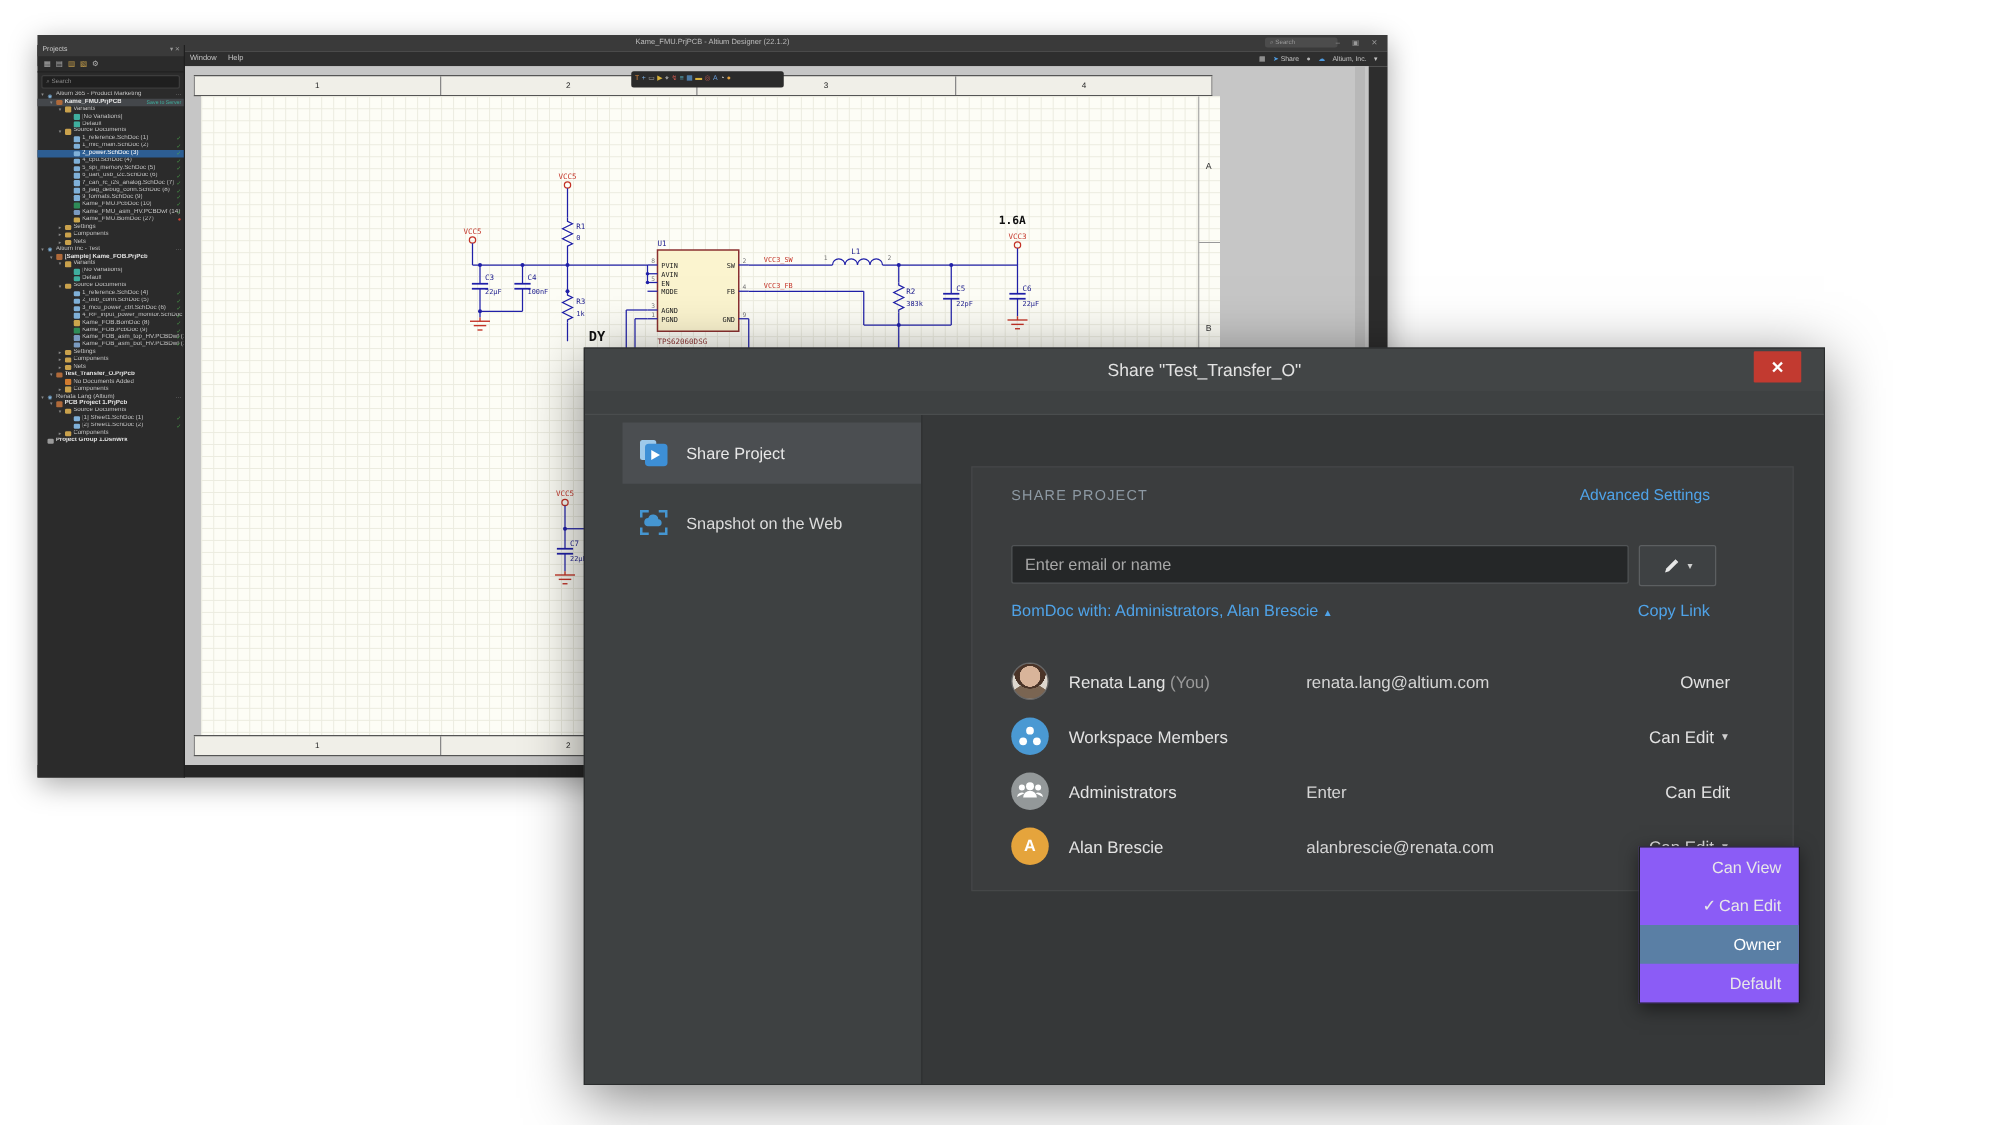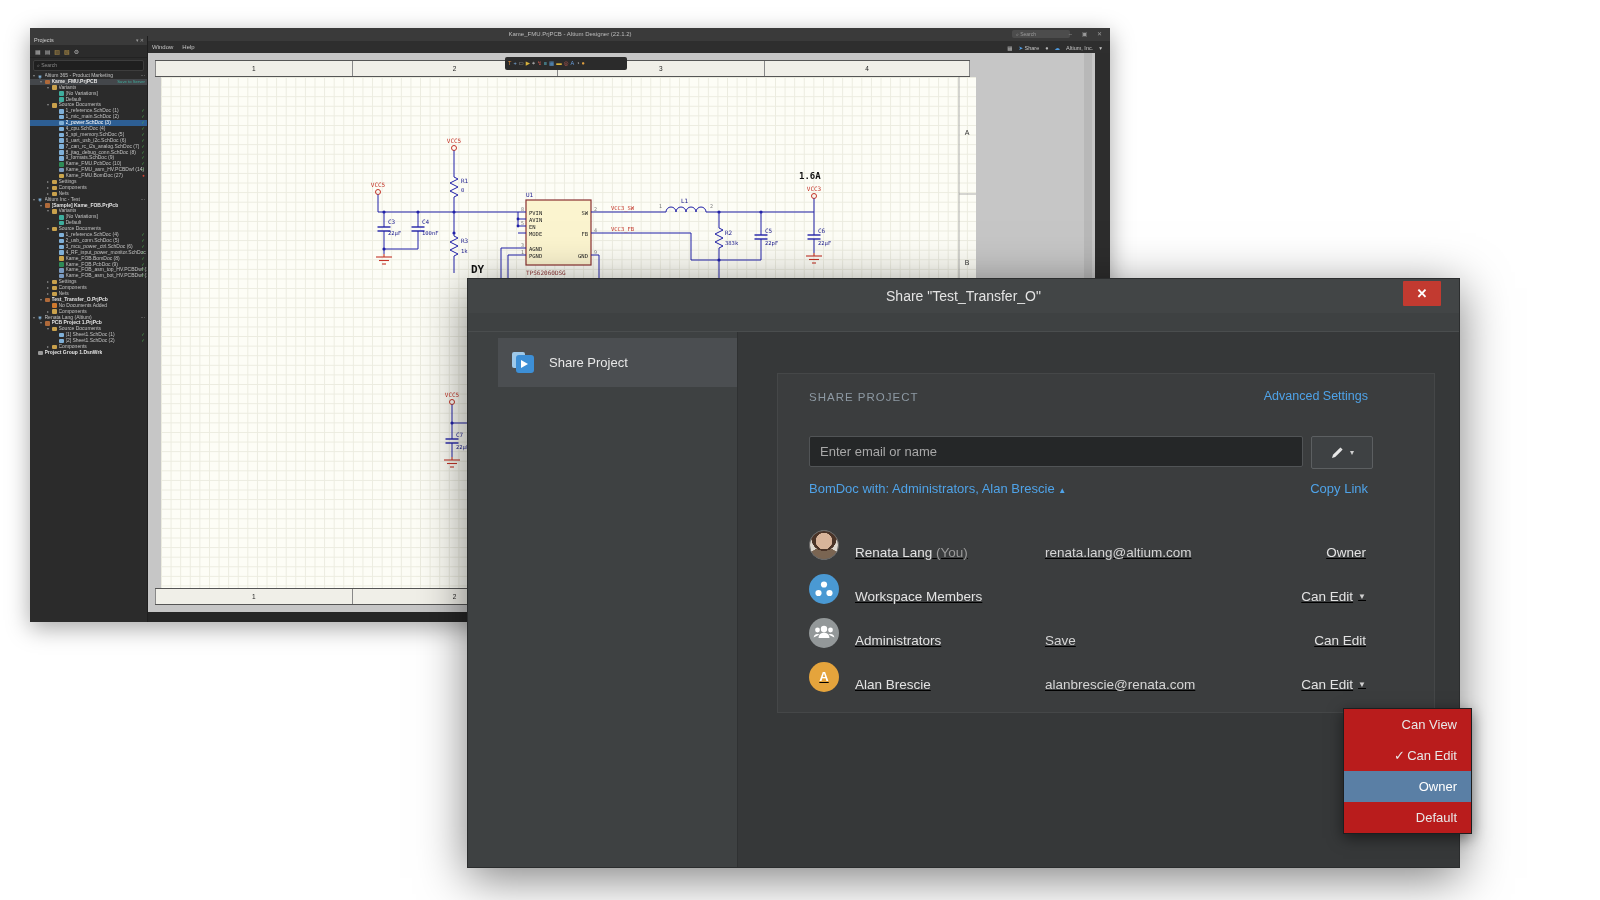--- a/index.html
+++ b/index.html
@@ -96,40 +96,40 @@
   .email-input{position:absolute;left:31px;top:62px;width:494px;height:31px;background:#252728;
     border:1px solid #515456;border-radius:2px;color:#fca5a5;font-size:13px;padding:0 10px;box-sizing:border-box;
     font-family:"Liberation Sans",sans-serif;}
   .email-input::placeholder{color:#a8a8a8;}
   .pencil-btn{position:absolute;left:533px;top:62px;width:60px;height:31px;background:#3e4143;
     border:1px solid #5c5f61;border-radius:2px;display:flex;align-items:center;justify-content:center;gap:6px;cursor:pointer;}
   .pencil-btn .caret{color:#cfcfcf;font-size:8px;}
   .sharedwith{position:absolute;left:31px;top:107px;font-size:13px;}
   .sharedwith .caret{font-size:8px;}
   .copylink{position:absolute;right:66px;top:107px;font-size:13px;}
-  .mrow{position:absolute;left:31px;right:68px;height:30px;display:flex;align-items:flex-end;text-decoration:underline;}
+  .mrow{position:absolute;left:31px;right:50px;height:30px;display:flex;align-items:center;}
   .avatar{width:30px;height:30px;border-radius:50%;flex:0 0 auto;position:relative;overflow:hidden;}
   .av-photo{background:
      radial-gradient(circle at 50% 36%,#d8b49a 0 36%,transparent 37%),
      radial-gradient(circle at 50% 26%,#4a3428 0 50%,transparent 51%),
      radial-gradient(circle at 50% 120%,#7a6552 0 48%,transparent 49%),
      #ded8cf;border:1px solid #666;box-sizing:border-box;}
   .av-blue{background:#4a99d3;} .av-gray{background:#939899;}
   .av-amber{background:#e5a43c;color:#fff;font-weight:bold;font-size:13px;text-align:center;line-height:30px;}
   .mname{margin-left:16px;width:190px;font-size:13.5px;color:#e3e3e3;}
   .mname .you{color:#9a9a9a;}
   .memail{width:230px;font-size:13.5px;color:#d5d5d5;}
   .mrole{margin-left:auto;font-size:13.5px;color:#e3e3e3;display:flex;align-items:center;gap:5px;cursor:pointer;}
   .mrole .caret{font-size:8px;color:#cfcfcf;}
   #mrow0{top:156px;} #mrow1{top:200px;} #mrow2{top:244px;} #mrow3{top:288px;}
   .dlg-footer{position:absolute;left:0;right:0;top:540px;bottom:0;background:#3b3e3f;border-top:1px solid #2d2f30;}
   .ok-btn{position:absolute;right:22px;top:10px;width:99px;height:30px;background:#3e4142;border:1px solid #8a8d8f;
     border-radius:2px;color:#e8e8e8;font-size:13px;text-align:center;line-height:28px;box-sizing:border-box;cursor:pointer;}
-  .perm-menu{position:absolute;left:843px;top:429px;width:127px;background:#b91c1c;border:1px solid #1d1e1f;
-    box-shadow:0 4px 14px rgba(0,0,0,.5);z-index:60;margin-left:32px;}
+  .perm-menu{position:absolute;left:843px;top:398px;width:127px;background:#8b5cf6;border:1px solid #1d1e1f;
+    box-shadow:0 4px 14px rgba(0,0,0,.5);z-index:60;}
   .pm-item{height:31px;line-height:31px;text-align:right;padding-right:14px;font-size:13px;color:#e8e8e8;
     position:relative;cursor:pointer;}
   .pm-item.hl{background:#5a7fa5;color:#fff;}
   .pm-item .chk{position:absolute;left:50px;color:#e8e8e8;font-size:13px;}
   .sideicon{width:24px;height:24px;flex:0 0 auto;}
 </style>
 </head>
 <body>
 
 <div id="altium">
@@ -634,20 +634,27 @@
 
   <div class="dlg-side">
     <div class="side-item sel" id="side-share">
       <svg class="sideicon" viewBox="0 0 24 24">
         <rect x="1" y="1" width="13" height="16" rx="2" fill="#9ec9ea"></rect>
         <rect x="5" y="4" width="18" height="18" rx="3" fill="#3d8fd6"></rect>
         <path d="M10 9 l7 4 -7 4 z" fill="#ffffff"></path>
       </svg>
       <span>Share Project</span>
     </div>
+    <div class="side-item" id="side-snap">
+      <svg class="sideicon" viewBox="0 0 24 24">
+        <path d="M2 8 V3 h6 M16 3 h6 v5 M22 16 v5 h-6 M8 21 H2 v-5" fill="none" stroke="#4596d1" stroke-width="2"></path>
+        <path d="M7 15 a3.4 3.4 0 0 1 .6-6.7 a4.2 4.2 0 0 1 8.1 1 a2.9 2.9 0 0 1 .4 5.7 z" fill="#4596d1"></path>
+      </svg>
+      <span>Snapshot on the Web</span>
+    </div>
   </div>
 
   <div class="dlg-content">
     <div class="panel">
       <div class="sec-title">SHARE PROJECT</div>
       <div class="lnk adv">Advanced Settings</div>
       <input class="email-input" type="text" placeholder="Enter email or name" style="">
       <div class="pencil-btn">
         <svg width="14" height="14" viewBox="0 0 14 14">
           <path d="M2 12 l1-3.2 6.6-6.6 2.2 2.2 -6.6 6.6 z" fill="#e8e8e8"></path>
@@ -688,21 +695,21 @@
           <svg width="30" height="30" viewBox="0 0 30 30">
             <circle cx="15" cy="11" r="3.2" fill="#fff"></circle>
               <path d="M9.5 20 a5.5 5.5 0 0 1 11 0 z" fill="#fff"></path>
             <circle cx="8.5" cy="12" r="2.4" fill="#fff"></circle>
               <path d="M4.6 19.5 a4 4 0 0 1 6 -3 z" fill="#fff"></path>
             <circle cx="21.5" cy="12" r="2.4" fill="#fff"></circle>
               <path d="M25.4 19.5 a4 4 0 0 0 -6 -3 z" fill="#fff"></path>
           </svg>
         </div>
         <div class="mname"><span>Administrators</span></div>
-        <div class="memail">Save</div>
+        <div class="memail">Enter</div>
         <div class="mrole">
             <span>Can Edit</span>
           </div>
       </div>
       <div class="mrow" id="mrow3">
         <div class="avatar av-amber">A</div>
         <div class="mname"><span>Alan Brescie</span></div>
         <div class="memail">alanbrescie@renata.com</div>
         <div class="mrole">
             <span>Can Edit</span>

